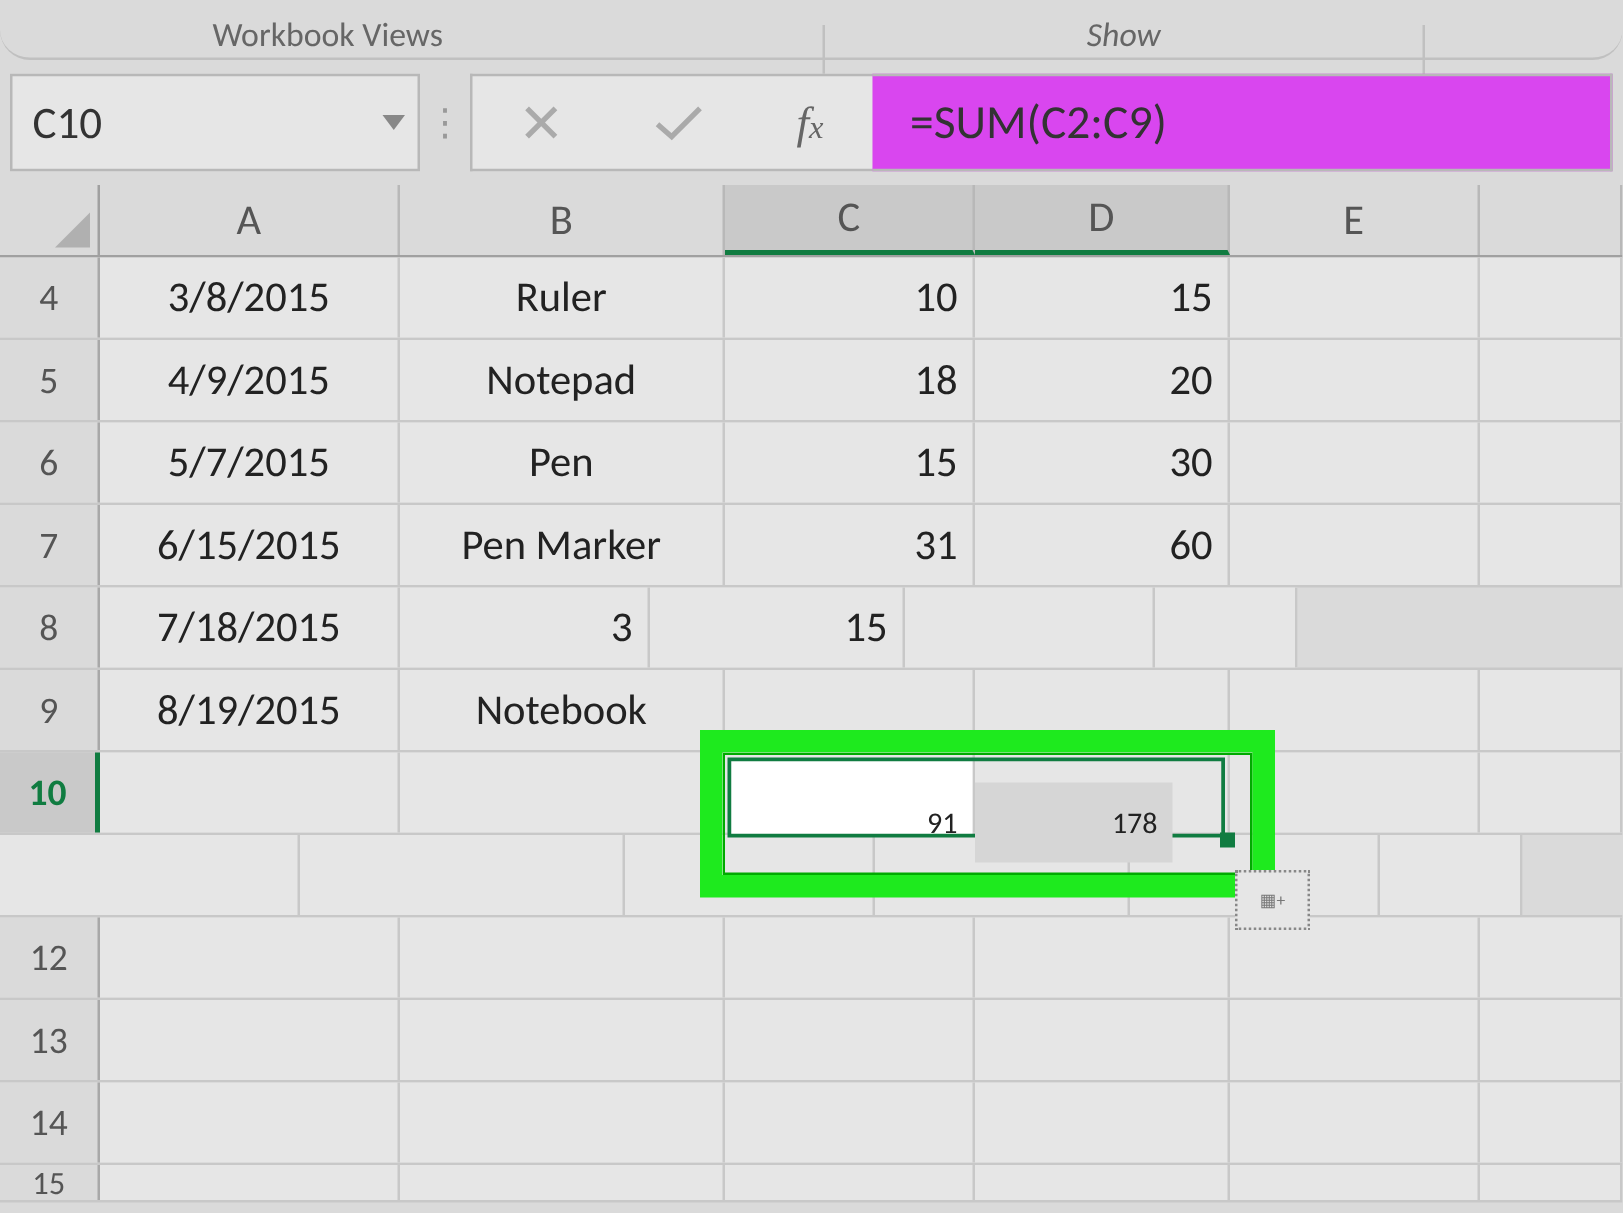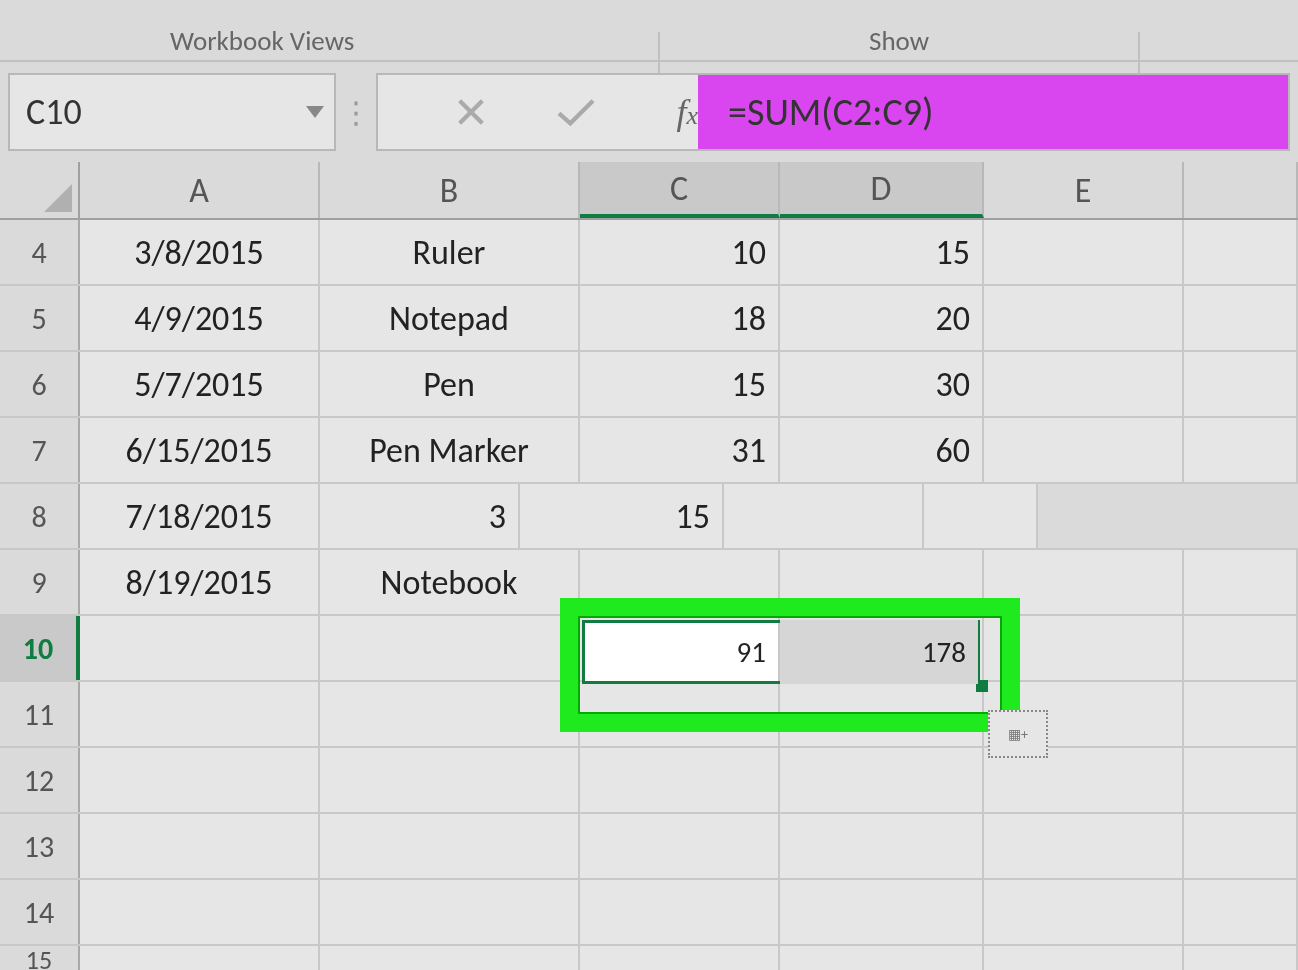--- a/index.html
+++ b/index.html
@@ -7,35 +7,36 @@
       font-family: Calibri, Arial, sans-serif;
       background: #dadada;
       color: #333;
       width: 1298px;
       height: 970px;
       overflow: hidden;
       user-select: none;
     }
     .ribbon-labels {
       display: flex;
-      height: 62px;
+      height: 48px;
       border-bottom: 2px solid #c0c0c0;
       align-items: flex-start;
-      padding-top: 32px;
+      padding-top: 20px;
+      border-radius: 27px;
     }
     .ribbon-group-label {
       color: #666;
       font-size: 27px;
       text-align: center;
       border-right: 2px solid #c0c0c0;
       height: 42px;
       line-height: 18px;
     }
     .rg-views { width: 660px; padding-left: 170px; text-align: left; }
-    .rg-show { width: 480px; text-align: center; }
+    .rg-show { width: 480px; text-align: center; font-style: italic; }
     .formula-row {
       display: flex;
       align-items: center;
       height: 100px;
       padding: 10px 8px;
       gap: 0;
     }
     .name-box {
       width: 328px;
       height: 78px;
@@ -68,21 +69,21 @@
       align-items: center;
       height: 78px;
       border: 2px solid #b8b8b8;
       border-right: none;
       background: #e6e6e6;
     }
     .fx-btn {
       width: 110px;
       display: flex;
       align-items: center;
-      justify-content: flex-end;
+      justify-content: center;
       height: 100%;
     }
     .fx-btn svg { stroke: #aaa; fill: none; }
     .fx-label {
       font-style: italic;
       font-family: "Times New Roman", serif;
       font-size: 36px;
       color: #666;
       width: 100px;
       text-align: center;
@@ -202,27 +203,28 @@
       border: 2px dotted #888;
       background: #e6e6e6;
       display: flex;
       align-items: center;
       justify-content: center;
       font-size: 14px;
       color: #777;
     }
     .sel-text {
       position: absolute;
-      font-size: 29px;
+      font-size: 24px;
       color: #222;
       pointer-events: none;
       display: flex;
       align-items: center;
       justify-content: flex-end;
       padding-right: 12px;
+      margin-top: 20px;
     }
   </style>
 </head>
 <body>
 
 <div class="ribbon-labels">
   <div class="ribbon-group-label rg-views">Workbook Views</div>
   <div class="ribbon-group-label rg-show">Show</div>
 </div>
 
@@ -321,21 +323,20 @@
     <div class="row">
       <div class="row-h sel">10</div>
       <div class="cell cA"></div>
       <div class="cell cB"></div>
       <div class="cell cC ta-r"></div>
       <div class="cell cD ta-r"></div>
       <div class="cell cE"></div>
       <div class="cell cF"></div>
     </div>
     <div class="row">
-      <div class="row-h">11</div>
       <div class="cell cA"></div>
       <div class="cell cB"></div>
       <div class="cell cC"></div>
       <div class="cell cD"></div>
       <div class="cell cE"></div>
       <div class="cell cF"></div>
     </div>
     <div class="row">
       <div class="row-h">12</div>
       <div class="cell cA"></div>
@@ -374,19 +375,19 @@
     </div>
 
     <div class="highlight-box" style="left:560px; top:378px; width:460px; height:134px;"></div>
 
     <div class="active-cell-bg" style="left:584px; top:402px; width:194px; height:60px;"></div>
 
     <div class="sel-range" style="left:582px; top:400px; width:398px; height:64px;"></div>
     <div class="fill-handle" style="left:976px; top:460px;"></div>
 
     <div class="sel-text" style="left:584px; top:400px; width:194px; height:64px;">91</div>
-    <div class="sel-text" style="left:780px; top:400px; width:198px; height:64px; background:#d6d6d6;">178</div>
+    <div class="sel-text" style="left:780px; top:400px; width:158px; height:64px; background:#d6d6d6;">178</div>
 
     <div class="autofill-opts" style="left:988px; top:490px;">
       <span>▦+</span>
     </div>
   </div>
 </div>
 
 </body></html>

